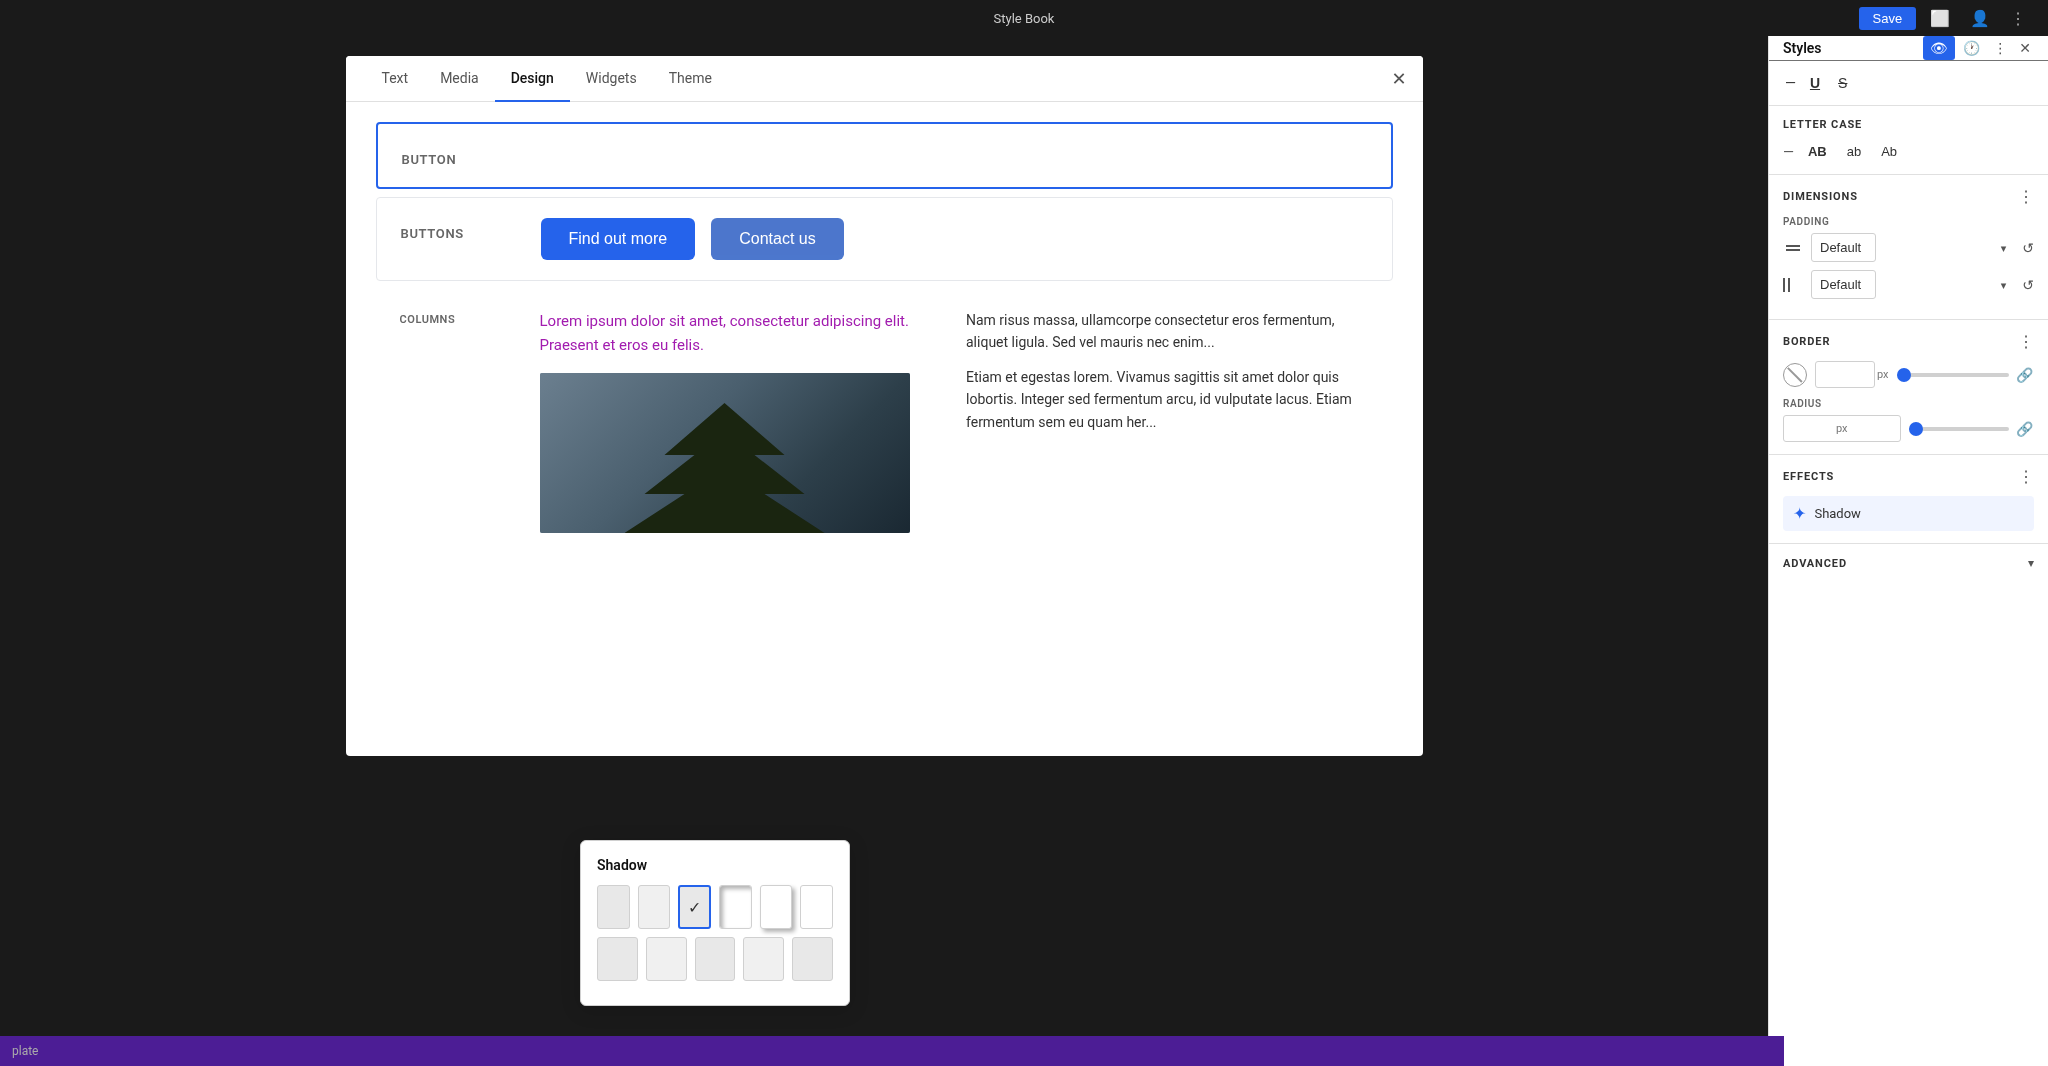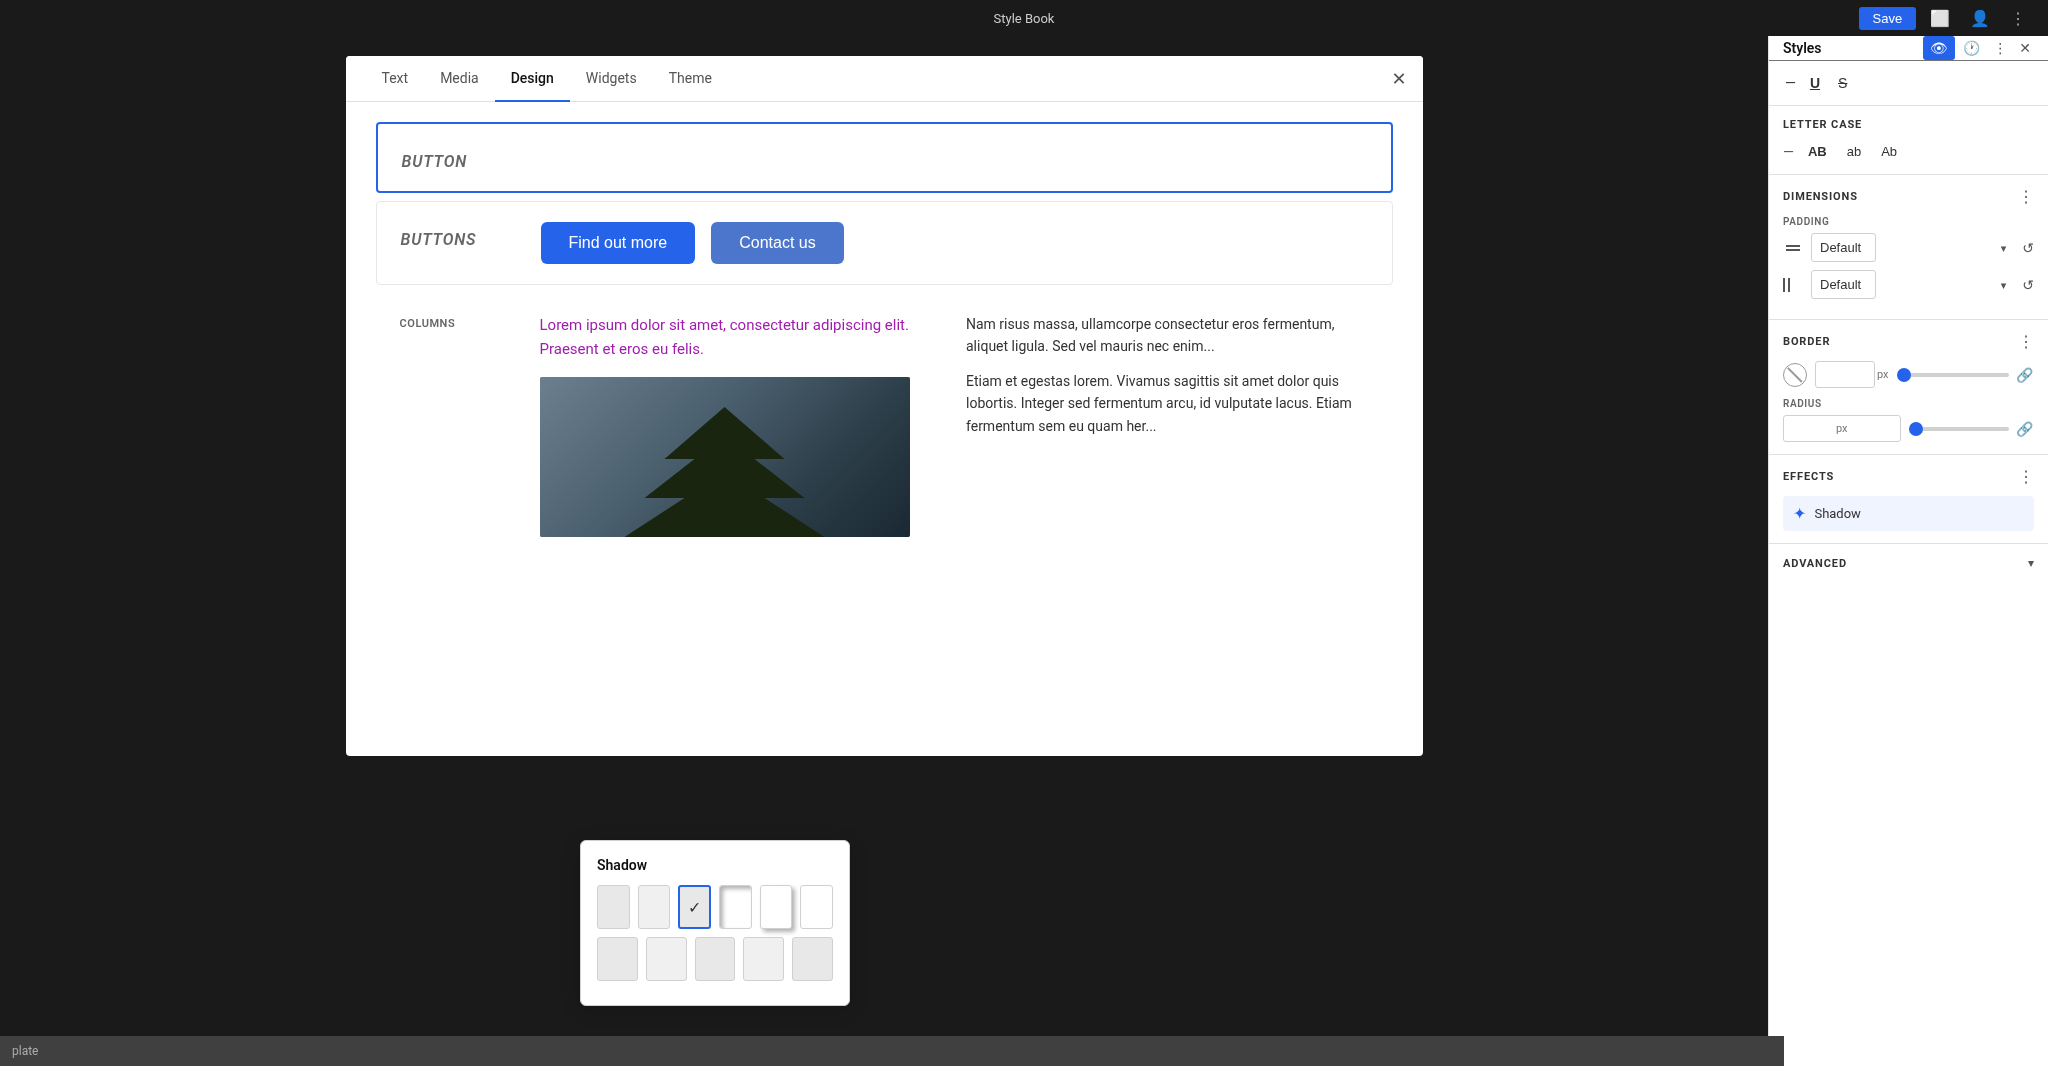--- a/index.html
+++ b/index.html
@@ -123,27 +123,26 @@
       border: 1px solid #e5e7eb;
       margin-bottom: 8px;
       border-radius: 4px;
       padding: 20px 24px;
     }
     .section-row.selected {
       border: 2px solid #2563eb;
     }
     .section-label {
       width: 140px;
-      font-size: 16px;
+      font-size: 13px;
       font-weight: 600;
       color: #666;
       letter-spacing: 0.05em;
       padding-top: 8px;
       flex-shrink: 0;
-      font-style: italic;
     }
     .section-content {
       display: flex;
       gap: 16px;
       align-items: center;
       flex: 1;
     }
 
     
     .cta-btn {
@@ -573,21 +572,21 @@
       background: white;
     }
 
     
     .bottom-bar {
       position: absolute;
       bottom: 0;
       left: 0;
       right: 264px;
       height: 30px;
-      background: #404040;
+      background: #4c1d95;
       display: flex;
       align-items: center;
       padding: 0 12px;
     }
     .bottom-label {
       color: #aaa;
       font-size: 12px;
     }
   </style>
 </head>

